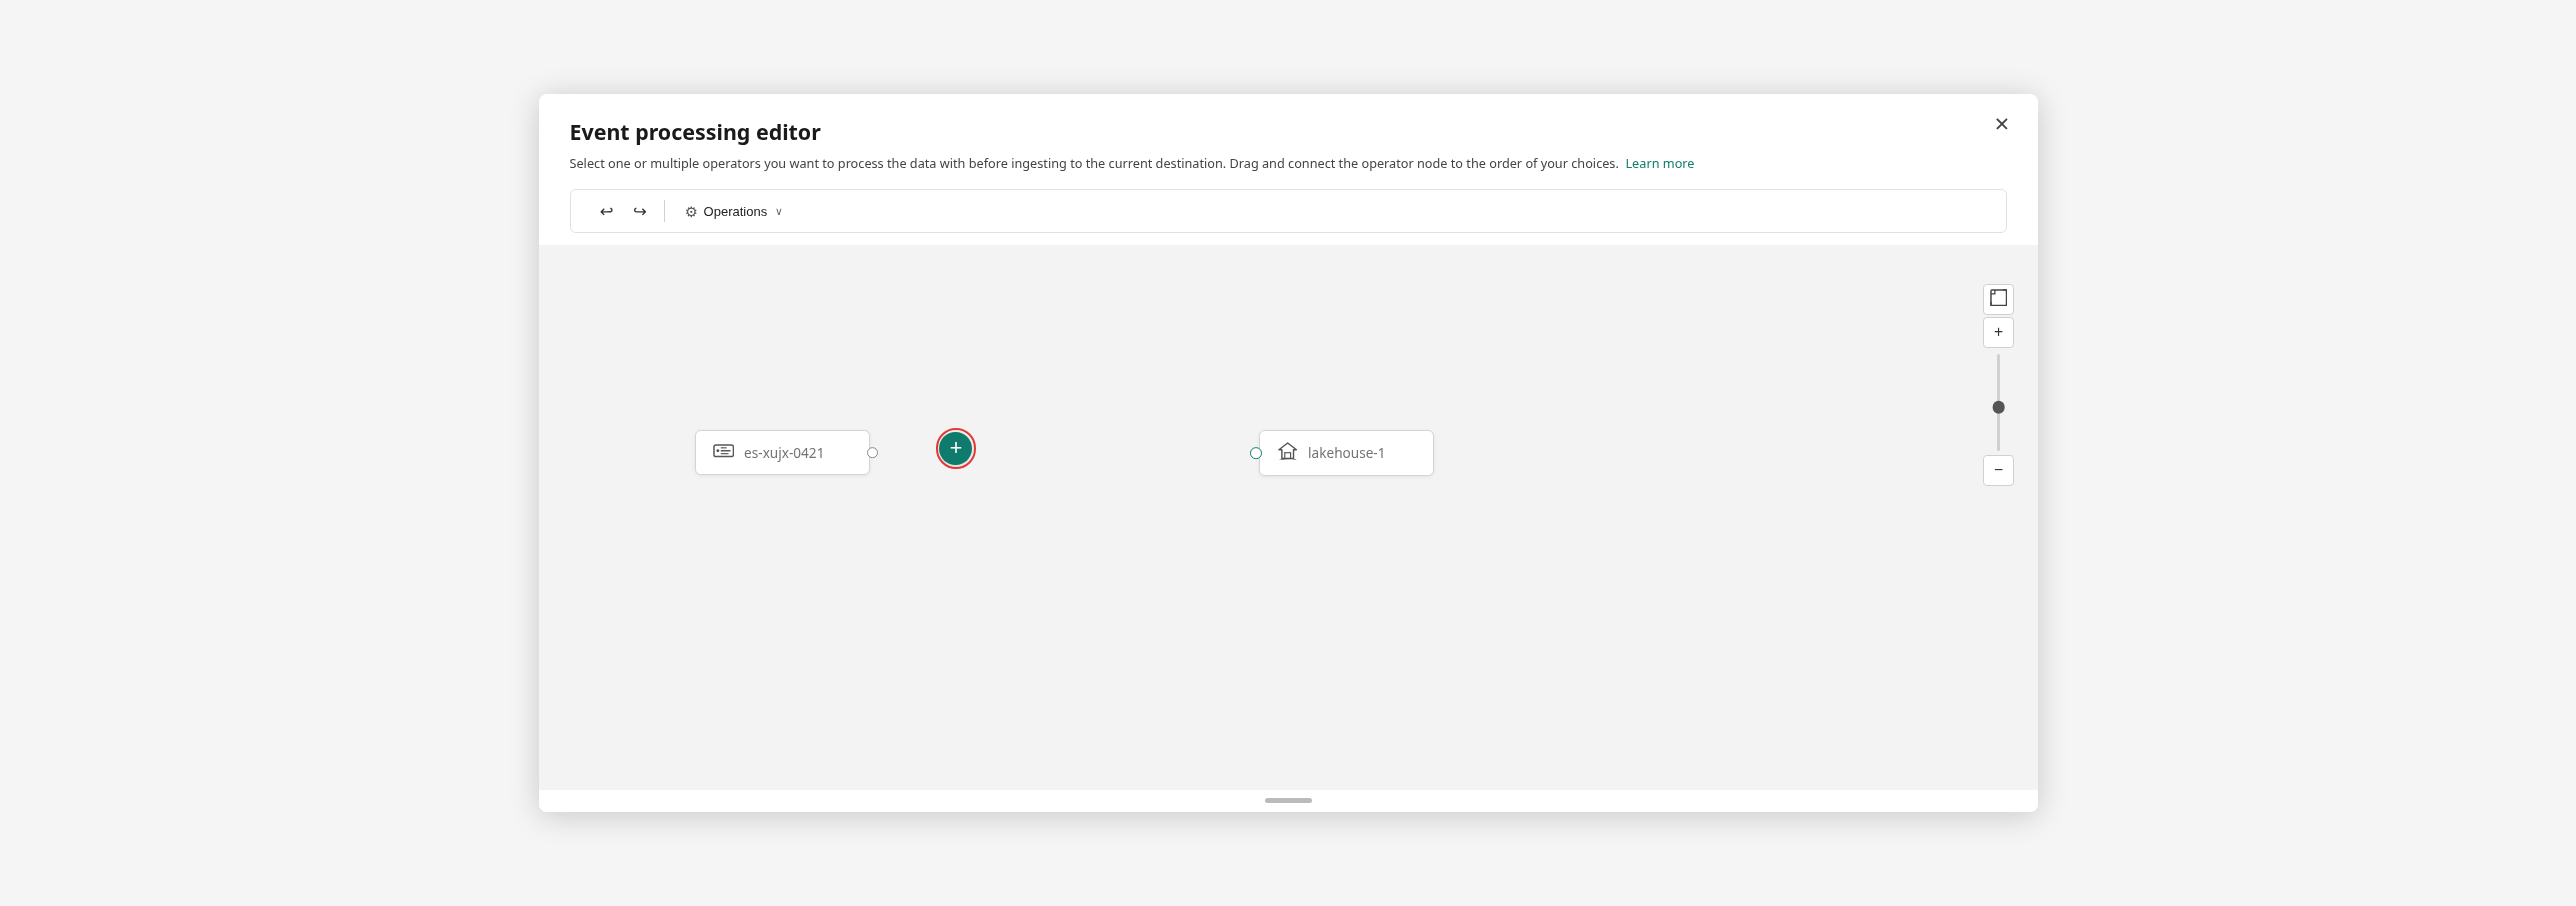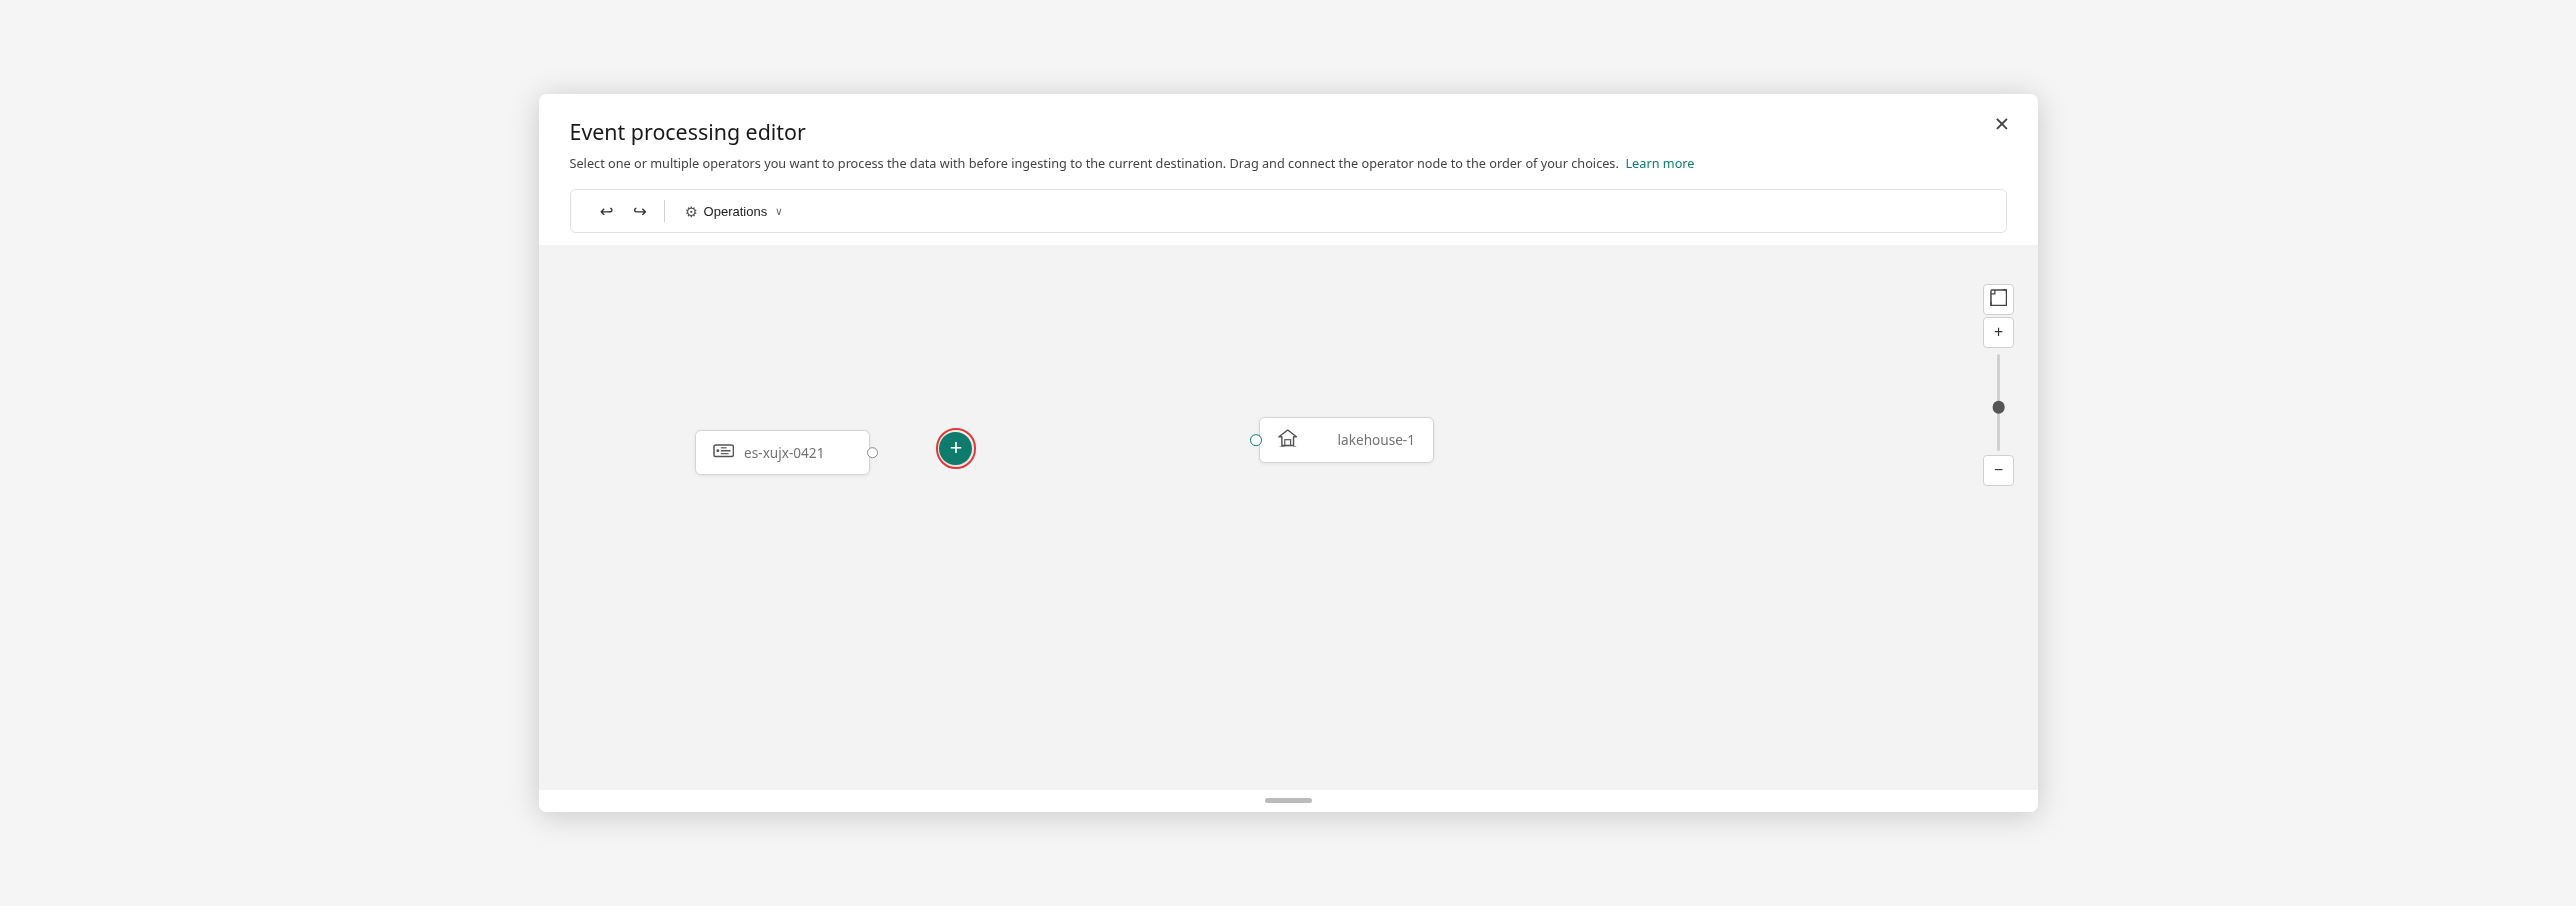--- a/index.html
+++ b/index.html
@@ -18,21 +18,21 @@
       width: 1499px;
       max-width: 98vw;
       overflow: hidden;
       position: relative;
     }
     .dialog-header {
       padding: 23.4px 31px 0 31px;
     }
     .dialog-title {
       font-size: 21.4px;
-      font-weight: 400;
+      font-weight: 700;
       color: #1a1a1a;
       margin-bottom: 7.8px;
     }
     .dialog-subtitle {
       font-size: 12.7px;
       color: #444;
       margin-bottom: 16px;
       line-height: 1.5;
     }
     .dialog-subtitle a {
@@ -116,22 +116,21 @@
       color: #737373;
       min-width: 175px;
       box-shadow: 0 1px 3.9px rgba(0,0,0,0.07);
     }
     .node-source {
       left: 156px;
       top: 185px;
     }
     .node-dest {
       left: 720px;
-      top: 172px;
-      justify-content: space-between;
+      top: 185px;
     }
     .node-icon {
       font-size: 17.5px;
       color: #555;
     }
     .node-connector-right {
       position: absolute;
       right: -9.7px;
       top: 50%;
       transform: translateY(-50%);

